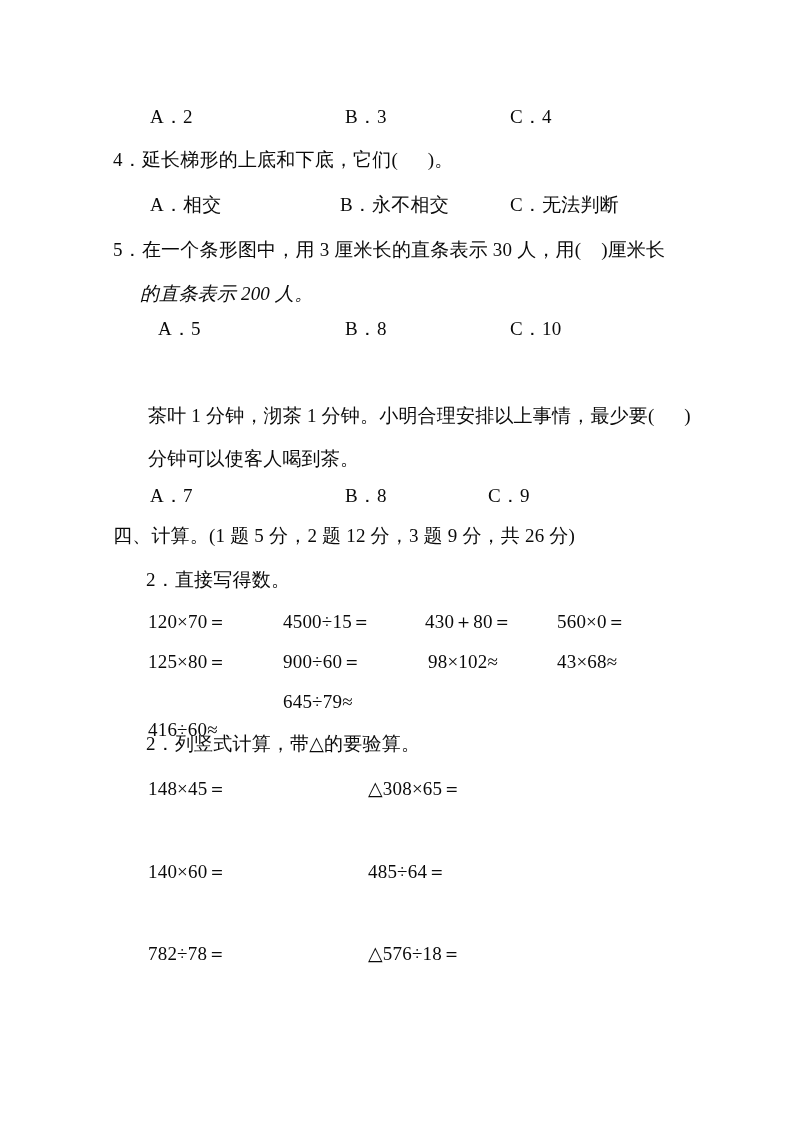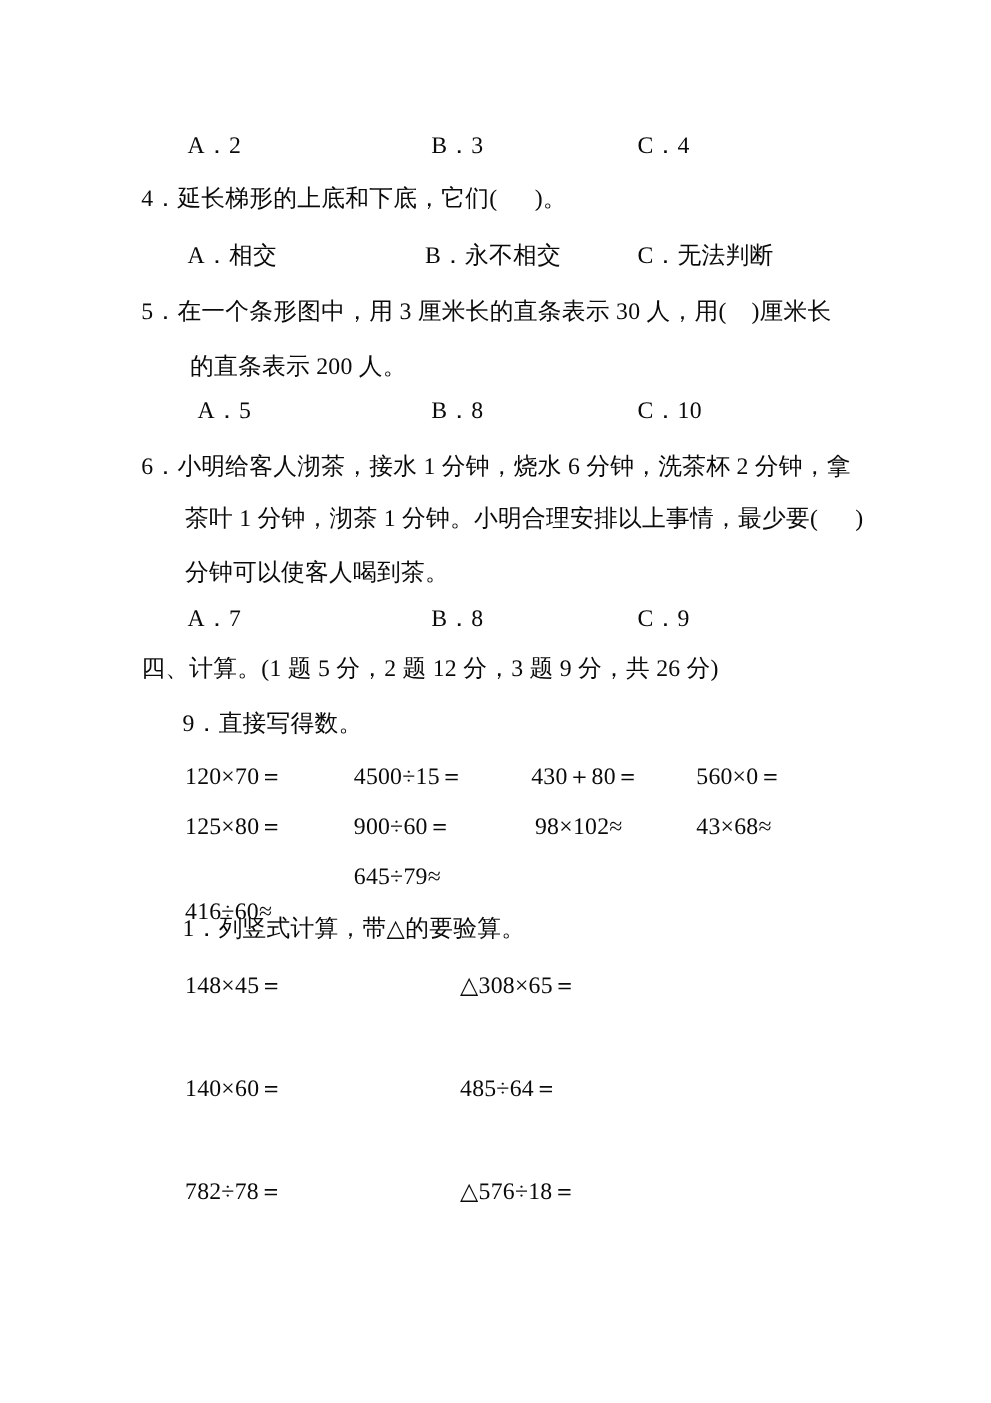--- a/index.html
+++ b/index.html
@@ -35,50 +35,49 @@
   <div class="seg" style="left:150px; top:103px;text-align:right;">A．2</div>
   <div class="seg" style="left:345px; top:103px;">B．3</div>
   <div class="seg" style="left:510px; top:103px;">C．4</div>
 
   <div class="seg" style="left:113px; top:146px;">4．延长梯形的上底和下底，它们(      )。</div>
   <div class="seg" style="left:150px; top:191px;">A．相交</div>
   <div class="seg" style="left:340px; top:191px;">B．永不相交</div>
   <div class="seg" style="left:510px; top:191px;">C．无法判断</div>
 
   <div class="seg" style="left:113px; top:236px;">5．在一个条形图中，用 3 厘米长的直条表示 30 人，用(    )厘米长</div>
-  <div class="seg" style="left:152px; top:280px;">的直条表示 200 人。</div>
+  <div class="seg" style="left:140px; top:280px;font-style:italic;">的直条表示 200 人。</div>
   <div class="seg" style="left:158px; top:315px;">A．5</div>
   <div class="seg" style="left:345px; top:315px;">B．8</div>
   <div class="seg" style="left:510px; top:315px;">C．10</div>
 
-  <div class="seg" style="left:113px; top:360px;">6．小明给客人沏茶，接水 1 分钟，烧水 6 分钟，洗茶杯 2 分钟，拿</div>
   <div class="seg" style="left:148px; top:402px;">茶叶 1 分钟，沏茶 1 分钟。小明合理安排以上事情，最少要(      )</div>
   <div class="seg" style="left:148px; top:445px;">分钟可以使客人喝到茶。</div>
   <div class="seg" style="left:150px; top:482px;">A．7</div>
   <div class="seg" style="left:345px; top:482px;">B．8</div>
-  <div class="seg" style="left:510px; top:482px;text-align:center;">C．9</div>
+  <div class="seg" style="left:488px; top:482px;text-align:center;">C．9</div>
 
   <div class="seg" style="left:113px; top:522px;">四、计算。(1 题 5 分，2 题 12 分，3 题 9 分，共 26 分)</div>
 
-  <div class="seg" style="left:146px; top:566px;">9．直接写得数。</div>
+  <div class="seg" style="left:146px; top:566px;">2．直接写得数。</div>
 
   <div class="seg num" style="left:148px; top:608px;">120×70＝</div>
   <div class="seg num" style="left:283px; top:608px;">4500÷15＝</div>
   <div class="seg num" style="left:425px; top:608px;">430＋80＝</div>
   <div class="seg num" style="left:557px; top:608px;">560×0＝</div>
 
   <div class="seg num" style="left:148px; top:648px;">125×80＝</div>
   <div class="seg num" style="left:283px; top:648px;">900÷60＝</div>
   <div class="seg num" style="left:428px; top:648px;">98×102≈</div>
   <div class="seg num" style="left:557px; top:648px;">43×68≈</div>
 
   <div class="seg num" style="left:148px; top:688px;margin-top:28px;">416÷60≈</div>
   <div class="seg num" style="left:283px; top:688px;">645÷79≈</div>
 
-  <div class="seg" style="left:146px; top:730px;">1．列竖式计算，带△的要验算。</div>
+  <div class="seg" style="left:146px; top:730px;">2．列竖式计算，带△的要验算。</div>
 
   <div class="seg num" style="left:148px; top:775px;">148×45＝</div>
   <div class="seg num" style="left:368px; top:775px;">△308×65＝</div>
 
   <div class="seg num" style="left:148px; top:858px;">140×60＝</div>
   <div class="seg num" style="left:368px; top:858px;">485÷64＝</div>
 
   <div class="seg num" style="left:148px; top:940px;">782÷78＝</div>
   <div class="seg num" style="left:368px; top:940px;">△576÷18＝</div>
 

